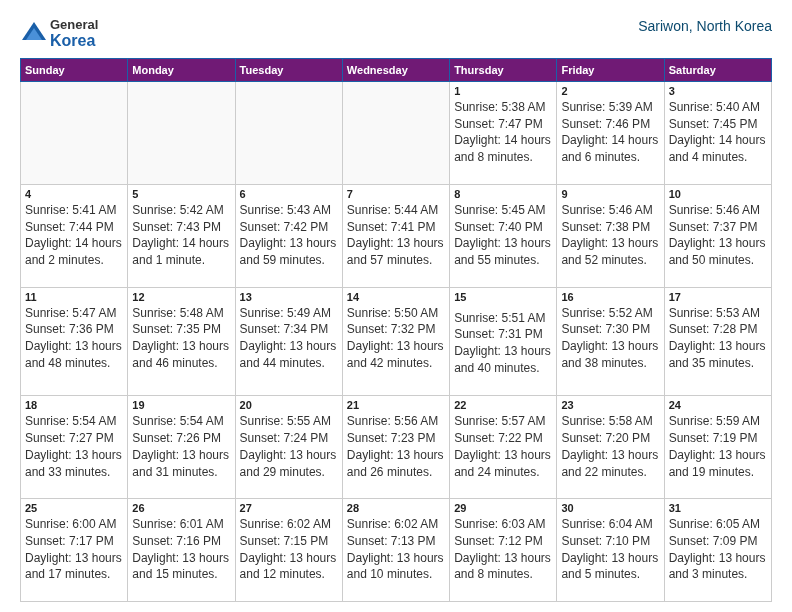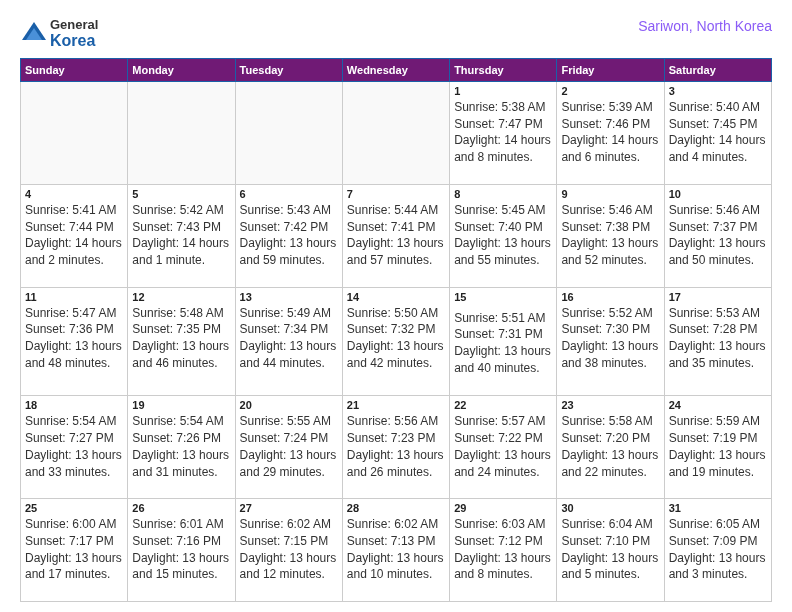--- a/index.html
+++ b/index.html
@@ -51,21 +51,21 @@
       text-align: right;
     }
     .month-title {
       font-size: 36px;
       font-weight: normal;
       color: #222;
       line-height: 1.1;
     }
     .subtitle {
       font-size: 14px;
-      color: #8b5cf6;
+      color: #0c4a6e;
     }
     .calendar {
       flex: 1;
       border: 1px solid #ccc;
       border-collapse: collapse;
       width: 100%;
       table-layout: fixed;
     }
     .calendar th {
       background-color: #701a75;

